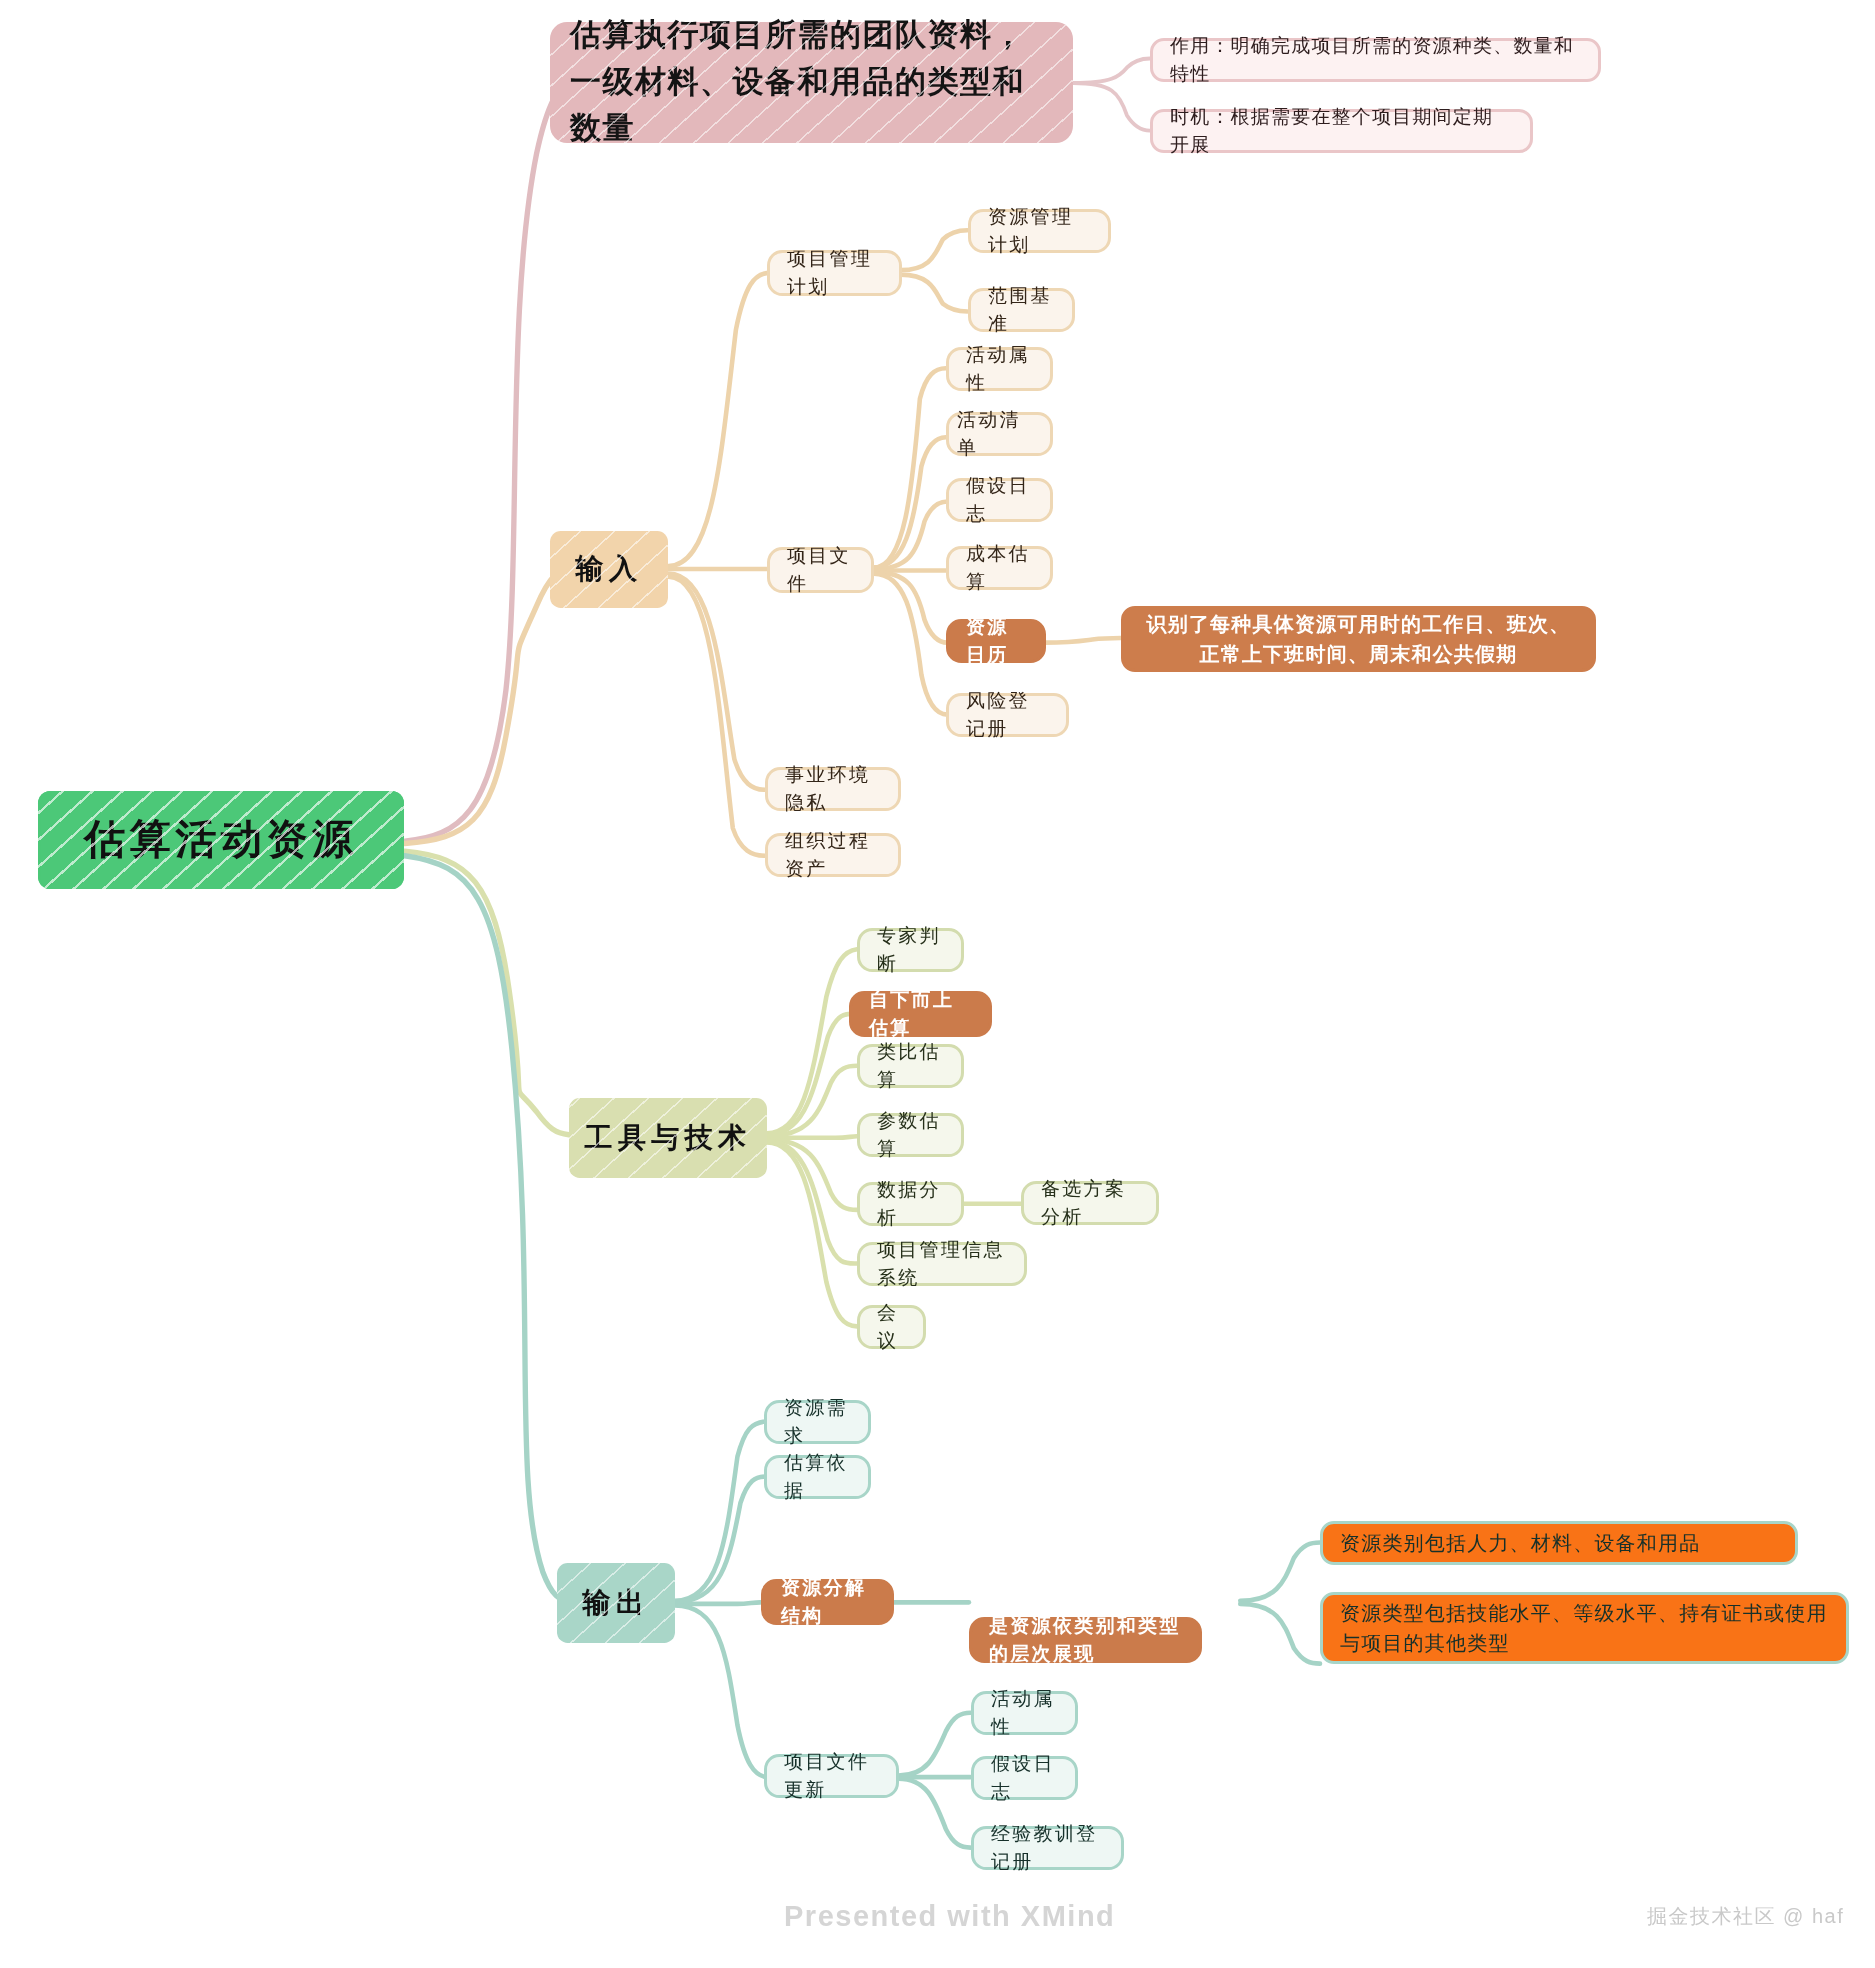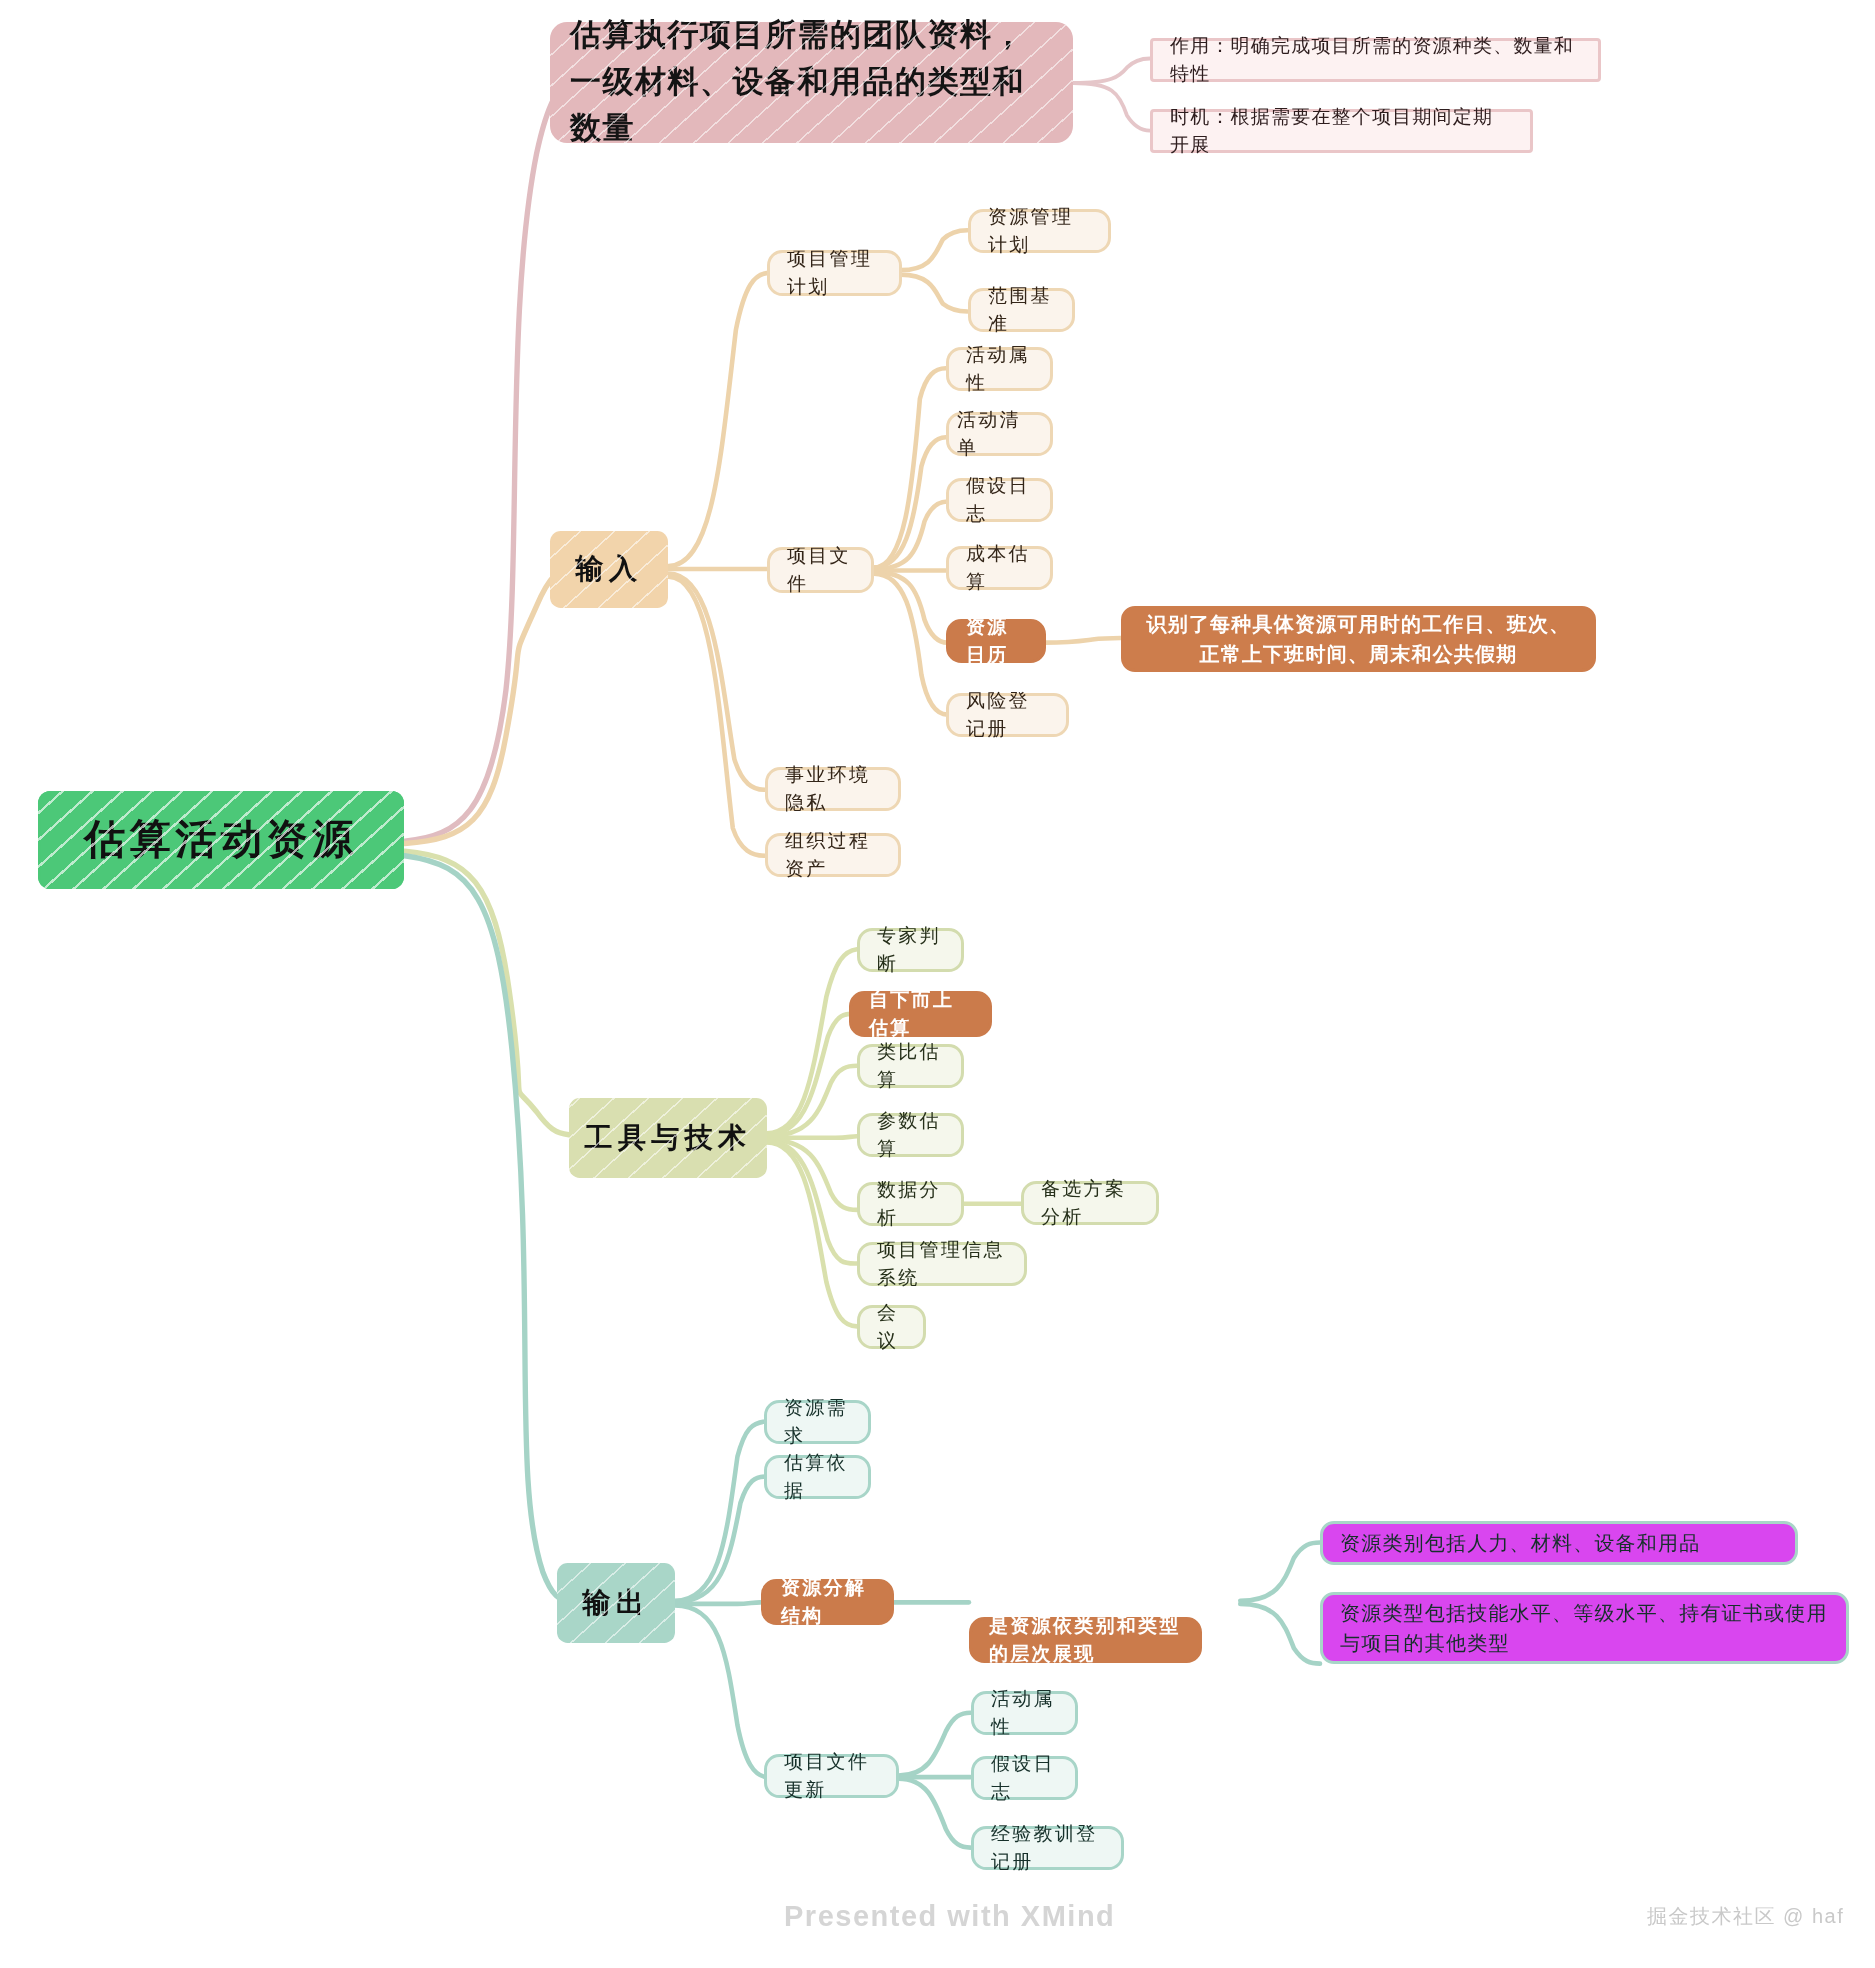--- a/index.html
+++ b/index.html
@@ -23,21 +23,21 @@
     width: 1875px;
     height: 1969px;
     pointer-events: none;
   }
   .node {
     position: absolute;
     box-sizing: border-box;
     display: flex;
     align-items: center;
     justify-content: flex-start;
-    border-radius: 4px;
+    border-radius: 14px;
     letter-spacing: 0.8px;
     line-height: 1.45;
     white-space: pre-wrap;
   }
 
   
   .root {
     background: #4cc878;
     color: #111111;
     font-size: 41px;
@@ -148,21 +148,21 @@
     font-weight: 700;
     font-size: 20px;
     letter-spacing: 1.2px;
     line-height: 1.5;
     padding: 9.2px 17px;
     border-radius: 14px;
     align-items: center;
     text-align: center;
   }
   .note-teal {
-    background: #d946ef;
+    background: #f97316;
     border: 3.1px solid #a8d5c8;
     color: #16302a;
     font-size: 20px;
     letter-spacing: 1.2px;
     line-height: 1.5;
     padding: 7.7px 17px;
     border-radius: 14px;
     align-items: center;
   }
 

